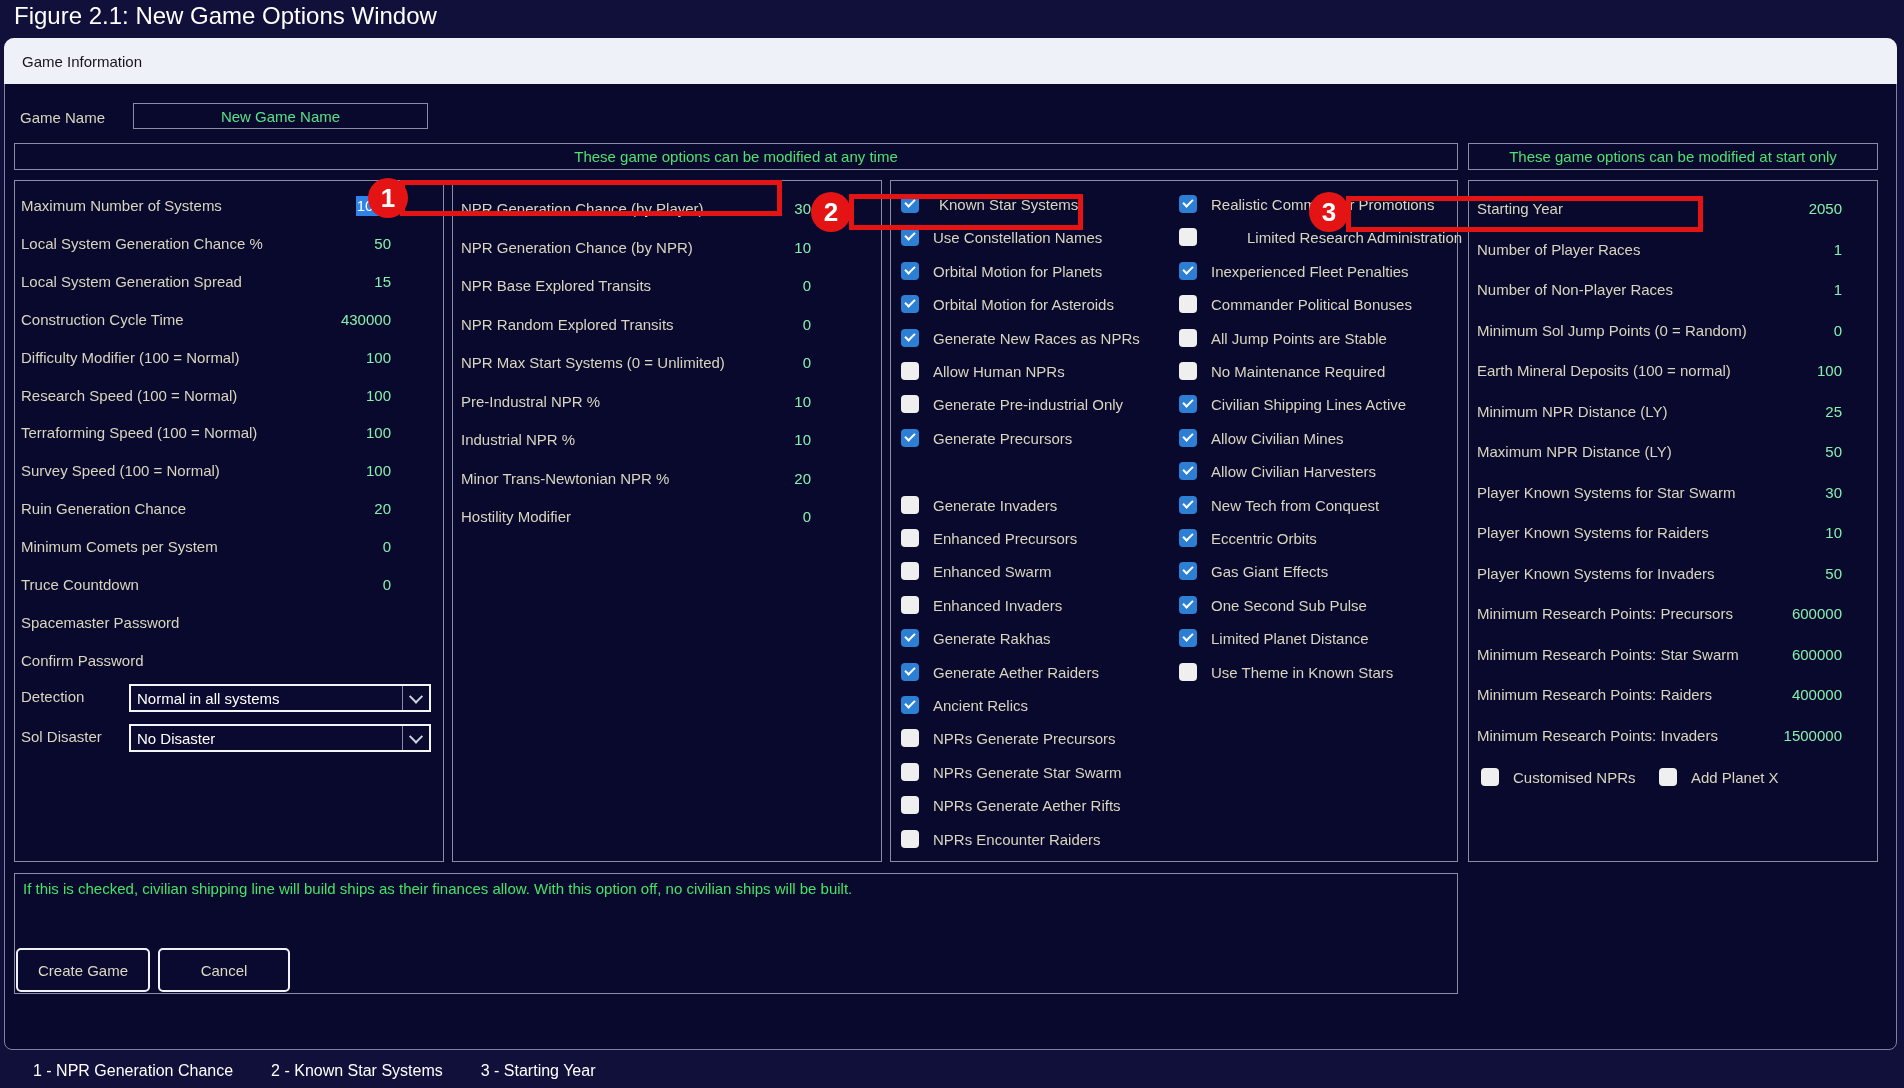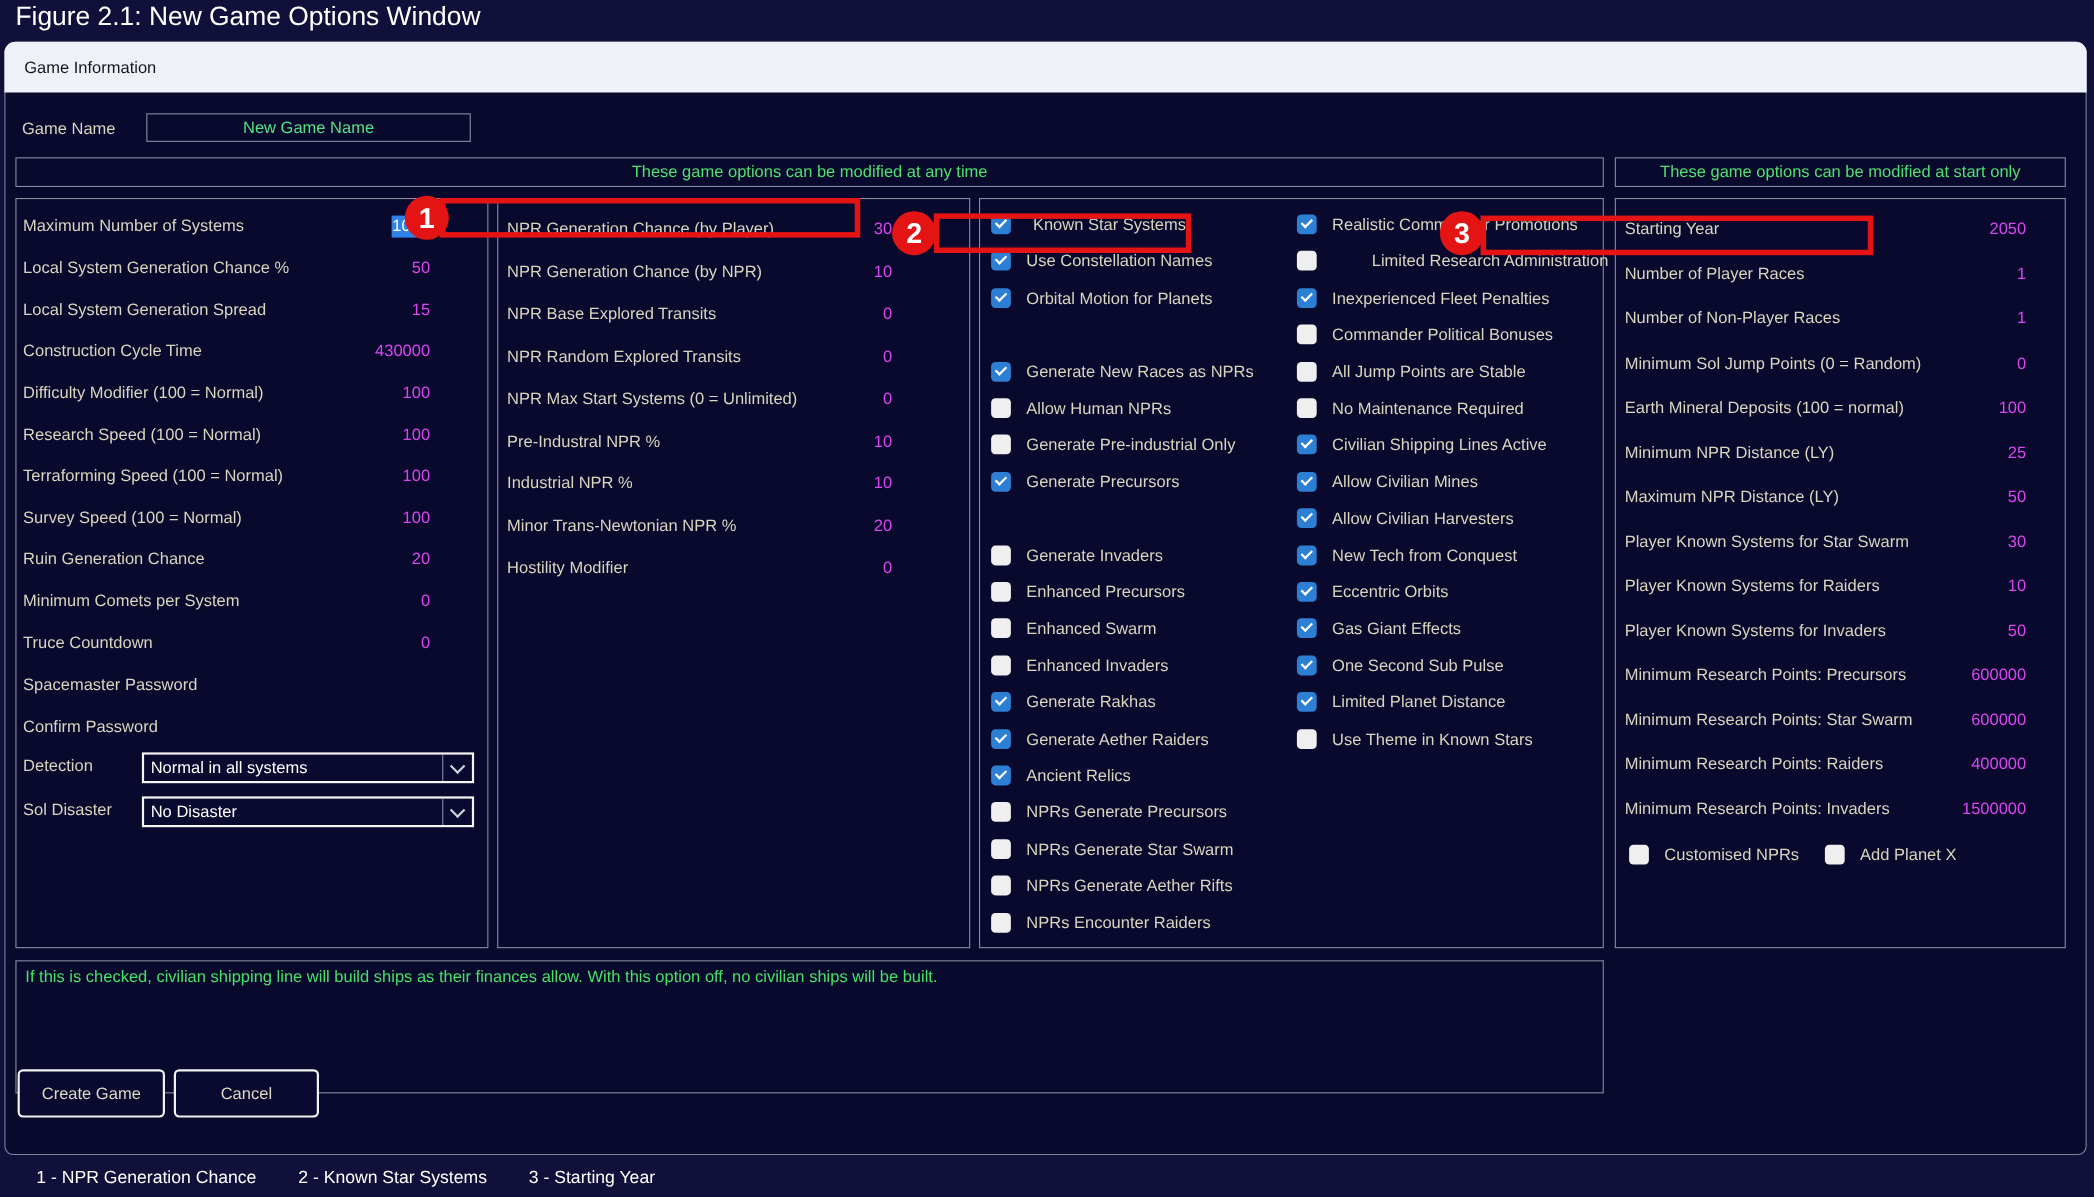--- a/index.html
+++ b/index.html
@@ -26,21 +26,21 @@
   .hdr2{left:1468px;top:143px;width:410px;height:27px;}
   
   .panel{position:absolute;top:180px;height:682px;border:1px solid #8b8ba4;box-sizing:border-box;}
   .p-a{left:14px;width:430px;}
   .p-b{left:452px;width:430px;}
   .p-c{left:890px;width:568px;}
   .p-d{left:1468px;width:410px;}
   
   .vrow{position:absolute;left:0;width:100%;height:20px;line-height:20px;}
   .lab{position:absolute;color:#d9d5be;font-size:15px;white-space:nowrap;}
-  .val{position:absolute;color:#d946ef;font-size:15px;white-space:nowrap;}
+  .val{position:absolute;color:#86efac;font-size:15px;white-space:nowrap;}
   .p-a .lab{left:6px}  .p-a .val{right:52px}
   .p-b .lab{left:8px}  .p-b .val{right:70px}
   .p-d .lab{left:8px}  .p-d .val{right:35px}
   .sel{background:#2f82e8;color:#ffffff;padding:0 1px;}
   
   .cbrow{position:absolute;height:20px;line-height:20px;}
   .cb{position:absolute;width:18px;height:18px;border-radius:4px;top:0;}
   .cb.on{background:#2d7fd4;}
   .cb.on::after{content:"";position:absolute;left:4px;top:4px;width:8px;height:4px;
     border-left:2px solid #fff;border-bottom:2px solid #fff;transform:rotate(-45deg);}
@@ -50,21 +50,21 @@
   .dd{position:absolute;left:114px;width:302px;height:28px;border:2px solid #f5f5f5;background:#0a0a31;
     display:flex;align-items:center;box-sizing:border-box;}
   .dd .txt{flex:1;color:#ffffff;font-size:15px;padding-left:6px;white-space:nowrap;overflow:hidden;}
   .dd .arr{width:26px;height:100%;display:flex;align-items:center;justify-content:center;border-left:1px solid #8b8ba4;}
   .chev{width:8px;height:8px;border-right:2px solid #cfd3dc;border-bottom:2px solid #cfd3dc;
     transform:rotate(45deg) translate(-1px,-1px);}
   
   .infobox{position:absolute;left:14px;top:873px;width:1444px;height:121px;border:1px solid #8b8ba4;
     box-sizing:border-box;color:#46e266;font-size:15px;padding:6px 8px;}
   
-  .btn{position:absolute;top:972px;height:44px;border:2px solid #f2f2f2;border-radius:5px;background:#0a0a31;
+  .btn{position:absolute;top:948px;height:44px;border:2px solid #f2f2f2;border-radius:5px;background:#0a0a31;
     color:#ded9c2;font-size:15px;display:flex;align-items:center;justify-content:center;box-sizing:border-box;cursor:pointer;}
   .btn-create{left:16px;width:134px;}
   .btn-cancel{left:158px;width:132px;}
   
   .caption{position:absolute;left:33px;top:1062px;color:#ffffff;font-size:16px;white-space:nowrap;}
   .caption span{margin-right:38px;}
   
   .badge{position:absolute;width:40px;height:40px;border-radius:50%;background:#e51414;color:#fff;
     font-size:26px;font-weight:bold;display:flex;align-items:center;justify-content:center;z-index:10;}
   .b1{left:368px;top:178px;} .b2{left:811px;top:192px;} .b3{left:1309px;top:192px;}
@@ -205,20 +205,24 @@
       <span class="cblab" style="left: 48px;">Known Star Systems</span>
     </div>
     <div class="cbrow" style="top: 47.4px; left: 0px; width: 100%;">
       <div class="cb on" style="left: 10px;"></div>
       <span class="cblab" style="left: 42px;">Use Constellation Names</span>
     </div>
     <div class="cbrow" style="top: 80.8px; left: 0px; width: 100%;">
       <div class="cb on" style="left: 10px;"></div>
       <span class="cblab" style="left: 42px;">Orbital Motion for Planets</span>
     </div>
+    <div class="cbrow" style="top: 114.2px; left: 0px; width: 100%;">
+      <div class="cb on" style="left: 10px;"></div>
+      <span class="cblab" style="left: 42px;">Orbital Motion for Asteroids</span>
+    </div>
     <div class="cbrow" style="top: 147.6px; left: 0px; width: 100%;">
       <div class="cb on" style="left: 10px;"></div>
       <span class="cblab" style="left: 42px;">Generate New Races as NPRs</span>
     </div>
     <div class="cbrow" style="top: 181px; left: 0px; width: 100%;">
       <div class="cb off" style="left: 10px;"></div>
       <span class="cblab" style="left: 42px;">Allow Human NPRs</span>
     </div>
     <div class="cbrow" style="top: 214.4px; left: 0px; width: 100%;">
       <div class="cb off" style="left: 10px;"></div>

